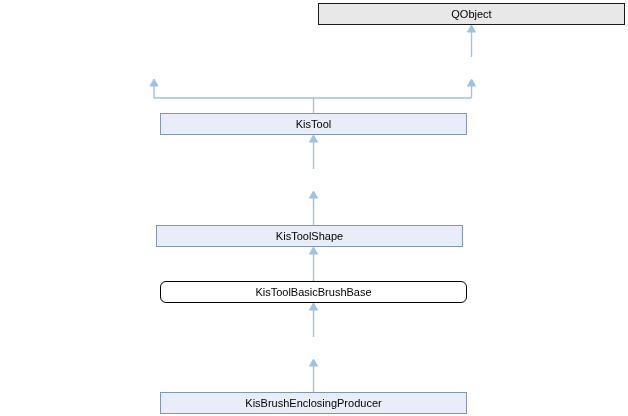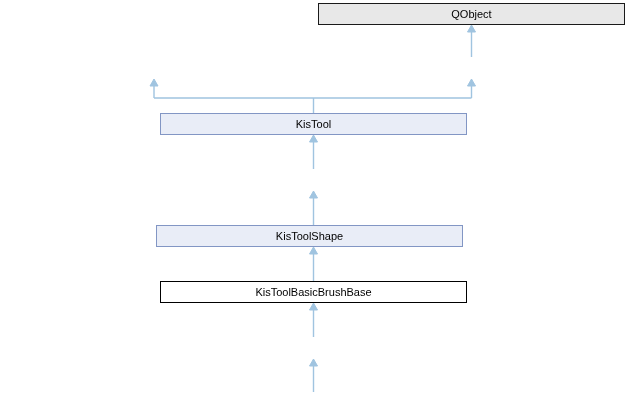--- a/index.html
+++ b/index.html
@@ -45,20 +45,21 @@
     white-space: nowrap;
     overflow: hidden;
   }
   .node--external {
     background: var(--external-fill, #e8e8e8);
     border-color: var(--external-border, #1a1a1a);
   }
   .node--current {
     background: var(--current-fill, #ffffff);
     border-color: var(--current-border, #000000);
+    border-radius: 6px;
   }
   .node--link {
     cursor: pointer;
   }
 </style>
 </head>
 <body>
 
 <div class="diagram">
 
@@ -106,14 +107,15 @@
 
 
   <div class="node node--link" style="left:160px; top:113px; width:307px;">KisTool</div>
 
 
   <div class="node node--link" style="left:156px; top:225px; width:307px;">KisToolShape</div>
 
   <div class="node node--current" style="left:160px; top:281px; width:307px;">KisToolBasicBrushBase</div>
 
 
+  <div class="node node--link" style="left:160px; top:392px; width:307px;">KisBrushEnclosingProducer</div>
 
 </div>
 
 </body></html>

